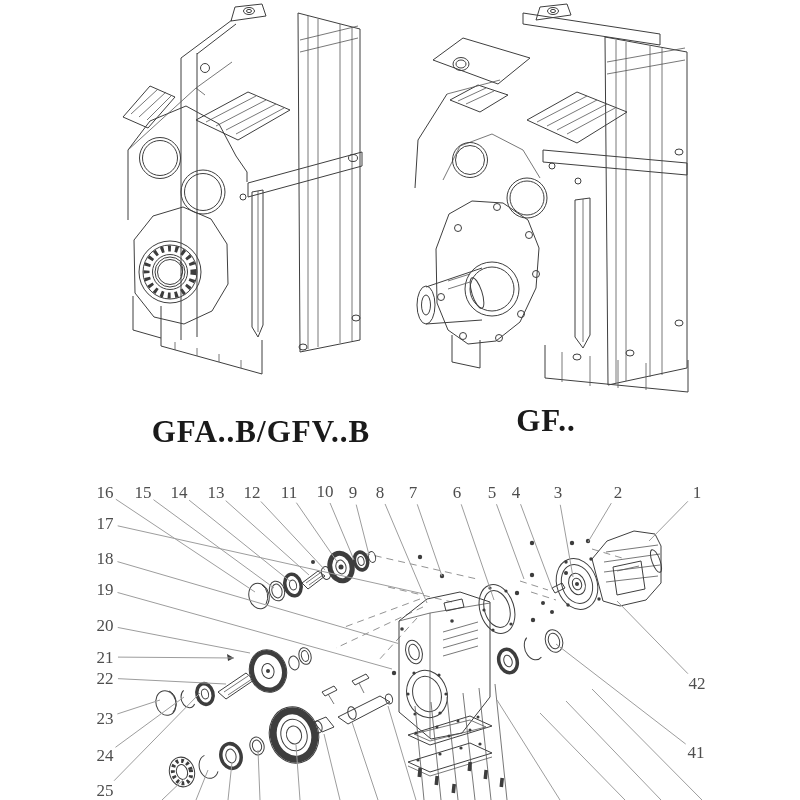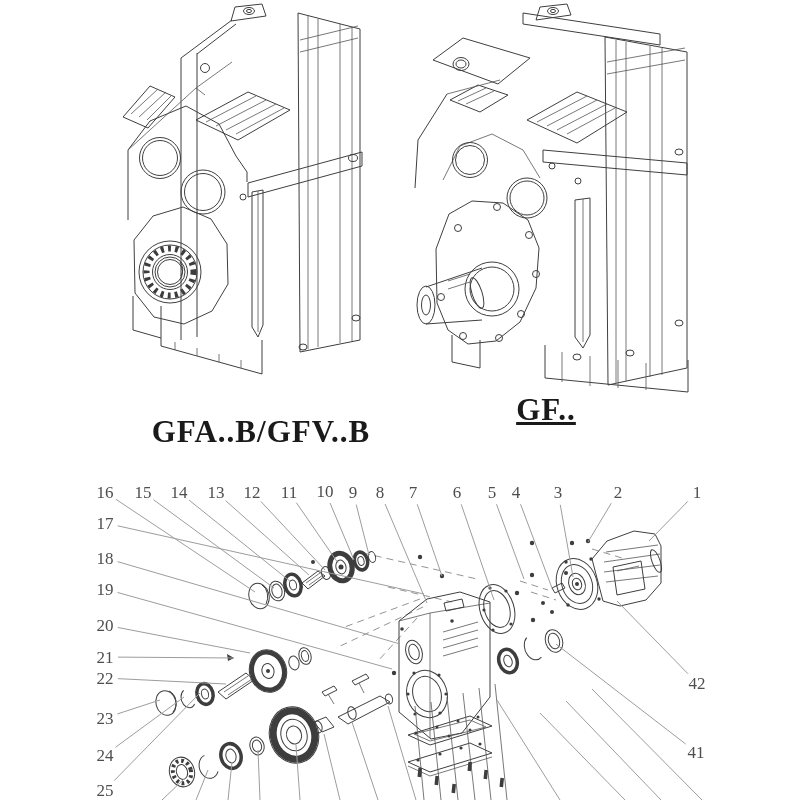--- a/index.html
+++ b/index.html
@@ -3,21 +3,21 @@
 <meta charset="utf-8">
 <style>
   html,body{margin:0;padding:0;background:#ffffff;}
   .page{position:relative;width:800px;height:800px;background:#ffffff;overflow:hidden;
         font-family:"Liberation Serif",serif;}
   .page svg{position:absolute;left:0;top:0;}
   .model-label{position:absolute;font-weight:700;color:#1a1a1a;
       font-family:"Liberation Serif",serif;font-size:31px;letter-spacing:1px;
       text-align:center;white-space:nowrap;}
   .model-label.left{left:124px;top:414px;width:274px;}
-  .model-label.right{left:480px;top:392px;width:132px;text-decoration:underline;}
+  .model-label.right{left:480px;top:403px;width:132px;}
   svg text.callout{font-family:"Liberation Serif",serif;font-size:17px;fill:#4e4e4e;}
   svg .ln{stroke:#3f3f3f;stroke-width:1;fill:none;}
   svg .lt{stroke:#555;stroke-width:0.8;fill:none;}
   svg .leader{stroke:#9d9d9d;stroke-width:1;fill:none;}
   svg .dash{stroke:#949494;stroke-width:1;fill:none;stroke-dasharray:7 5;}
   svg .dark{fill:#3d3d3d;stroke:none;}
   svg .rim{stroke:#3d3d3d;fill:none;}
 </style>
 </head>
 <body>

